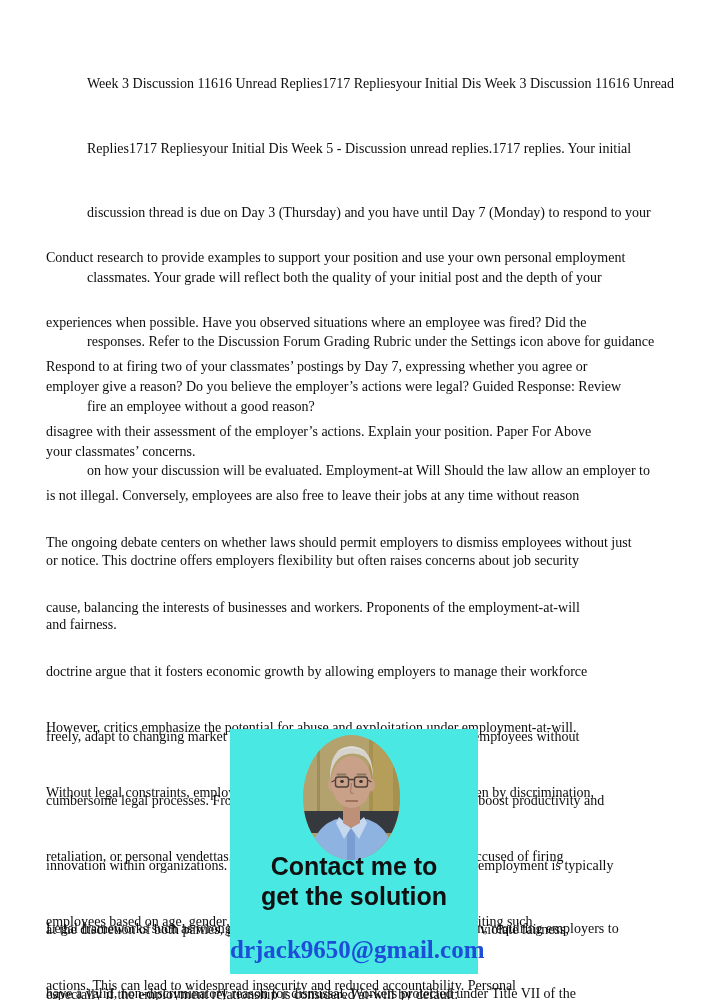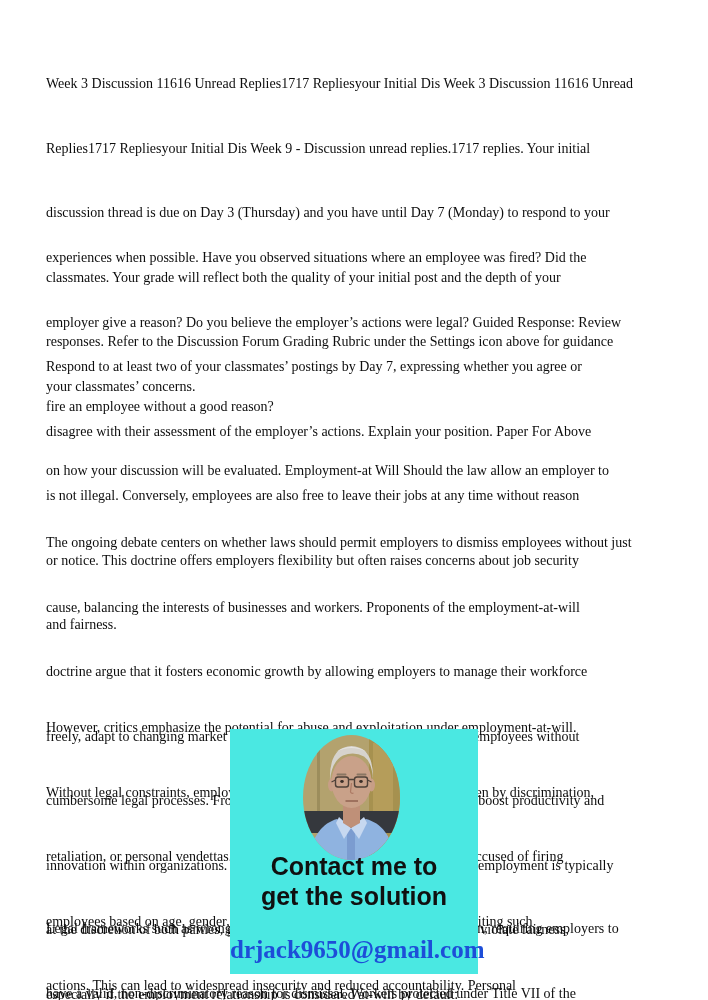--- a/index.html
+++ b/index.html
@@ -16,21 +16,21 @@
     background:#ffffff;
   }
   .para{
     position:absolute;
     left:46px;
     font-size:14px;
     line-height:21.5px;
     white-space:pre;
     letter-spacing:0;
   }
-  .p1{top:30px;}
+  .p1{top:30px;margin-left:41px;}
   .p2{top:204px;}
   .p3{top:313px;}
   .p4{top:489px;}
   .p5{top:674px;}
   .p6{top:875px;}
   .overlay{
     position:absolute;
     left:230px;top:729px;
     width:248px;height:245px;
     background:#4AE8E2;
@@ -61,36 +61,37 @@
     color:#1d4ed8;
   }
 </style>
 </head>
 <body>
 
 <div class="page">
 
   <div class="para p1">
     <div>Week 3 Discussion 11616 Unread Replies1717 Repliesyour Initial Dis Week 3 Discussion 11616 Unread</div>
-    <div>Replies1717 Repliesyour Initial Dis Week 9 - Discussion unread replies.1717 replies. Your initial</div>
+    <div>Replies1717 Repliesyour Initial Dis Week 5 - Discussion unread replies.1717 replies. Your initial</div>
     <div>discussion thread is due on Day 3 (Thursday) and you have until Day 7 (Monday) to respond to your</div>
     <div>classmates. Your grade will reflect both the quality of your initial post and the depth of your</div>
     <div>responses. Refer to the Discussion Forum Grading Rubric under the Settings icon above for guidance</div>
     <div>fire an employee without a good reason?</div>
     <div>on how your discussion will be evaluated. Employment-at Will Should the law allow an employer to</div>
   </div>
 
   <div class="para p2">
+    <div>Conduct research to provide examples to support your position and use your own personal employment</div>
     <div>experiences when possible. Have you observed situations where an employee was fired? Did the</div>
     <div>employer give a reason? Do you believe the employer’s actions were legal? Guided Response: Review</div>
     <div>your classmates’ concerns.</div>
   </div>
 
   <div class="para p3">
-    <div>Respond to at least two of your classmates’ postings by Day 7, expressing whether you agree or</div>
+    <div>Respond to at firing two of your classmates’ postings by Day 7, expressing whether you agree or</div>
     <div>disagree with their assessment of the employer’s actions. Explain your position. Paper For Above</div>
     <div>is not illegal. Conversely, employees are also free to leave their jobs at any time without reason</div>
     <div>or notice. This doctrine offers employers flexibility but often raises concerns about job security</div>
     <div>and fairness.</div>
   </div>
 
   <div class="para p4">
     <div>The ongoing debate centers on whether laws should permit employers to dismiss employees without just</div>
     <div>cause, balancing the interests of businesses and workers. Proponents of the employment-at-will</div>
     <div>doctrine argue that it fosters economic growth by allowing employers to manage their workforce</div>

